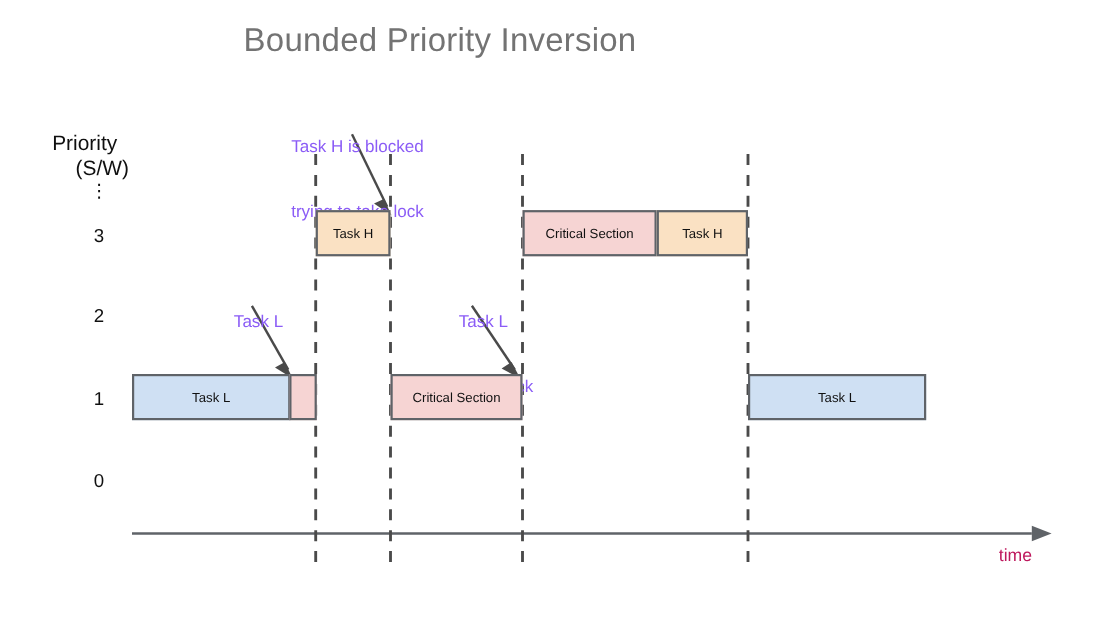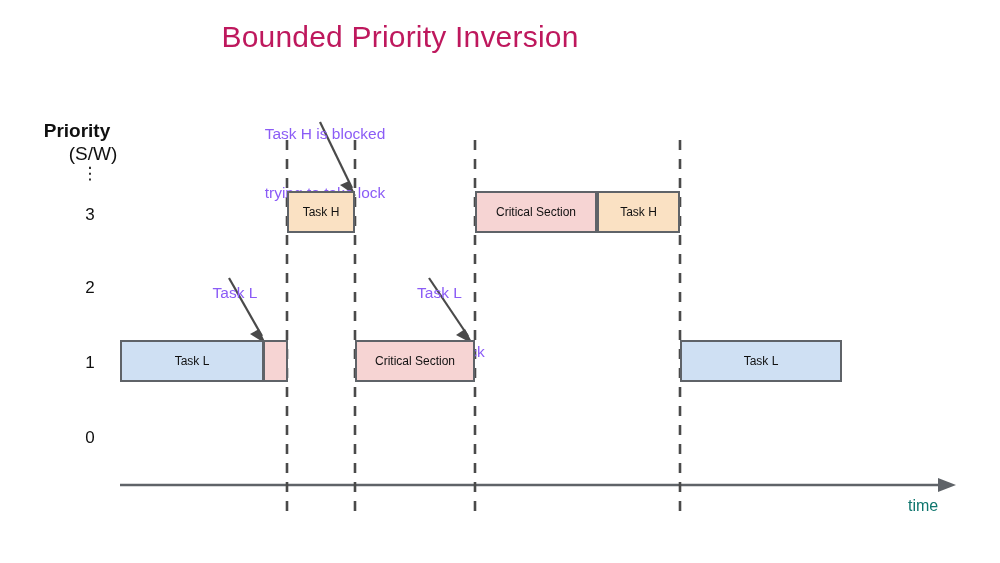--- a/index.html
+++ b/index.html
@@ -22,21 +22,21 @@
     height: 563px;
   }
   .title {
     position: absolute;
     left: 0;
     top: 20px;
     width: 800px;
     text-align: center;
     font-size: 30px;
     letter-spacing: 0.2px;
-    color: #be185d;
+    color: #737373;
   }
   .axis-title {
     position: absolute;
     font-size: 19px;
     color: #101010;
     text-align: center;
     white-space: nowrap;
   }
   .tick {
     position: absolute;
@@ -68,32 +68,32 @@
     position: absolute;
     font-size: 15.5px;
     line-height: 1.28;
     color: #8b5cf6;
     text-align: center;
     white-space: pre;
   }
   .time-label {
     position: absolute;
     font-size: 16px;
-    color: #0f766e;
+    color: #be185d;
   }
   svg { position: absolute; left: 0; top: 0; overflow: visible; }
 </style>
 </head>
 <body>
 
 <div id="canvas">
 
   <div class="title">Bounded Priority Inversion</div>
 
-  <div class="axis-title" style="left:32px; top:120px; width:90px;font-weight:bold;">Priority</div>
+  <div class="axis-title" style="left:32px; top:120px; width:90px;">Priority</div>
   <div class="axis-title" style="left:48px; top:143px; width:90px;">(S/W)</div>
   <div class="dots" style="left:70px; top:163px;">⋮</div>
   <div class="tick" style="left:70px; top:205px;">3</div>
   <div class="tick" style="left:70px; top:278px;">2</div>
   <div class="tick" style="left:70px; top:353px;">1</div>
   <div class="tick" style="left:70px; top:428px;">0</div>
 
   <svg width="1000" height="563">
 
     <line x1="120" y1="485" x2="938" y2="485" stroke="#5f6368" stroke-width="2.4"></line>

